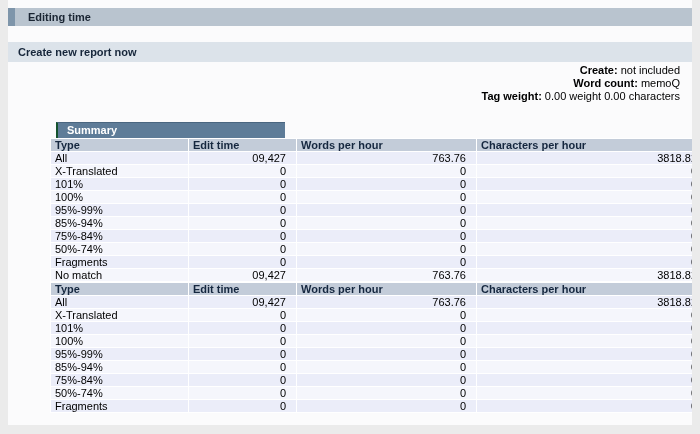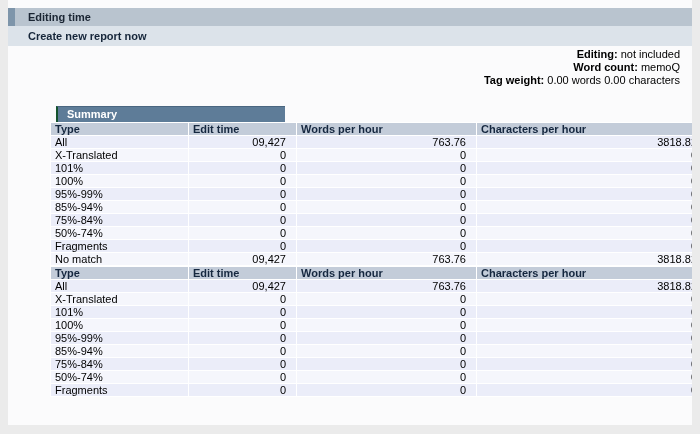--- a/index.html
+++ b/index.html
@@ -31,26 +31,26 @@
   .title-accent { width:7px; background:#7e95aa; }
   .title-text {
     font-weight:bold;
     color:#1a2533;
     line-height:18px;
     padding-left:13px;
   }
   
   .create-bar {
     height:20px;
-    margin-top:0;
+    margin-top:16px;
     background:#dce3ea;
     font-weight:bold;
     color:#16263a;
     line-height:20px;
-    padding-left:20px;
+    padding-left:10px;
     cursor:pointer;
   }
   
   .meta-line {
     margin:7px 0 0 26px;
     color:#000;
   }
   .bracket { margin-left:4px; }
   .action {
     font-weight:bold;
@@ -120,23 +120,23 @@
 
   <div class="title-bar">
     <div class="title-accent"></div>
     <div class="title-text">Editing time</div>
   </div>
 
   <div class="create-bar">Create new report now</div>
 
 
   <div class="settings">
-    <div><b>Editing:</b> <span>not included</span></div>
+    <div><b>Create:</b> <span>not included</span></div>
     <div><b>Word count:</b> <span>memoQ</span></div>
-    <div><b>Tag weight:</b> <span>0.00 words 0.00 characters</span></div>
+    <div><b>Tag weight:</b> <span>0.00 weight 0.00 characters</span></div>
   </div>
 
   <div class="section first">
     <div class="section-bar">Summary</div>
     <table>
       <colgroup>
           <col class="c-type">
           <col class="c-edit">
           <col class="c-words">
           <col class="c-chars">

